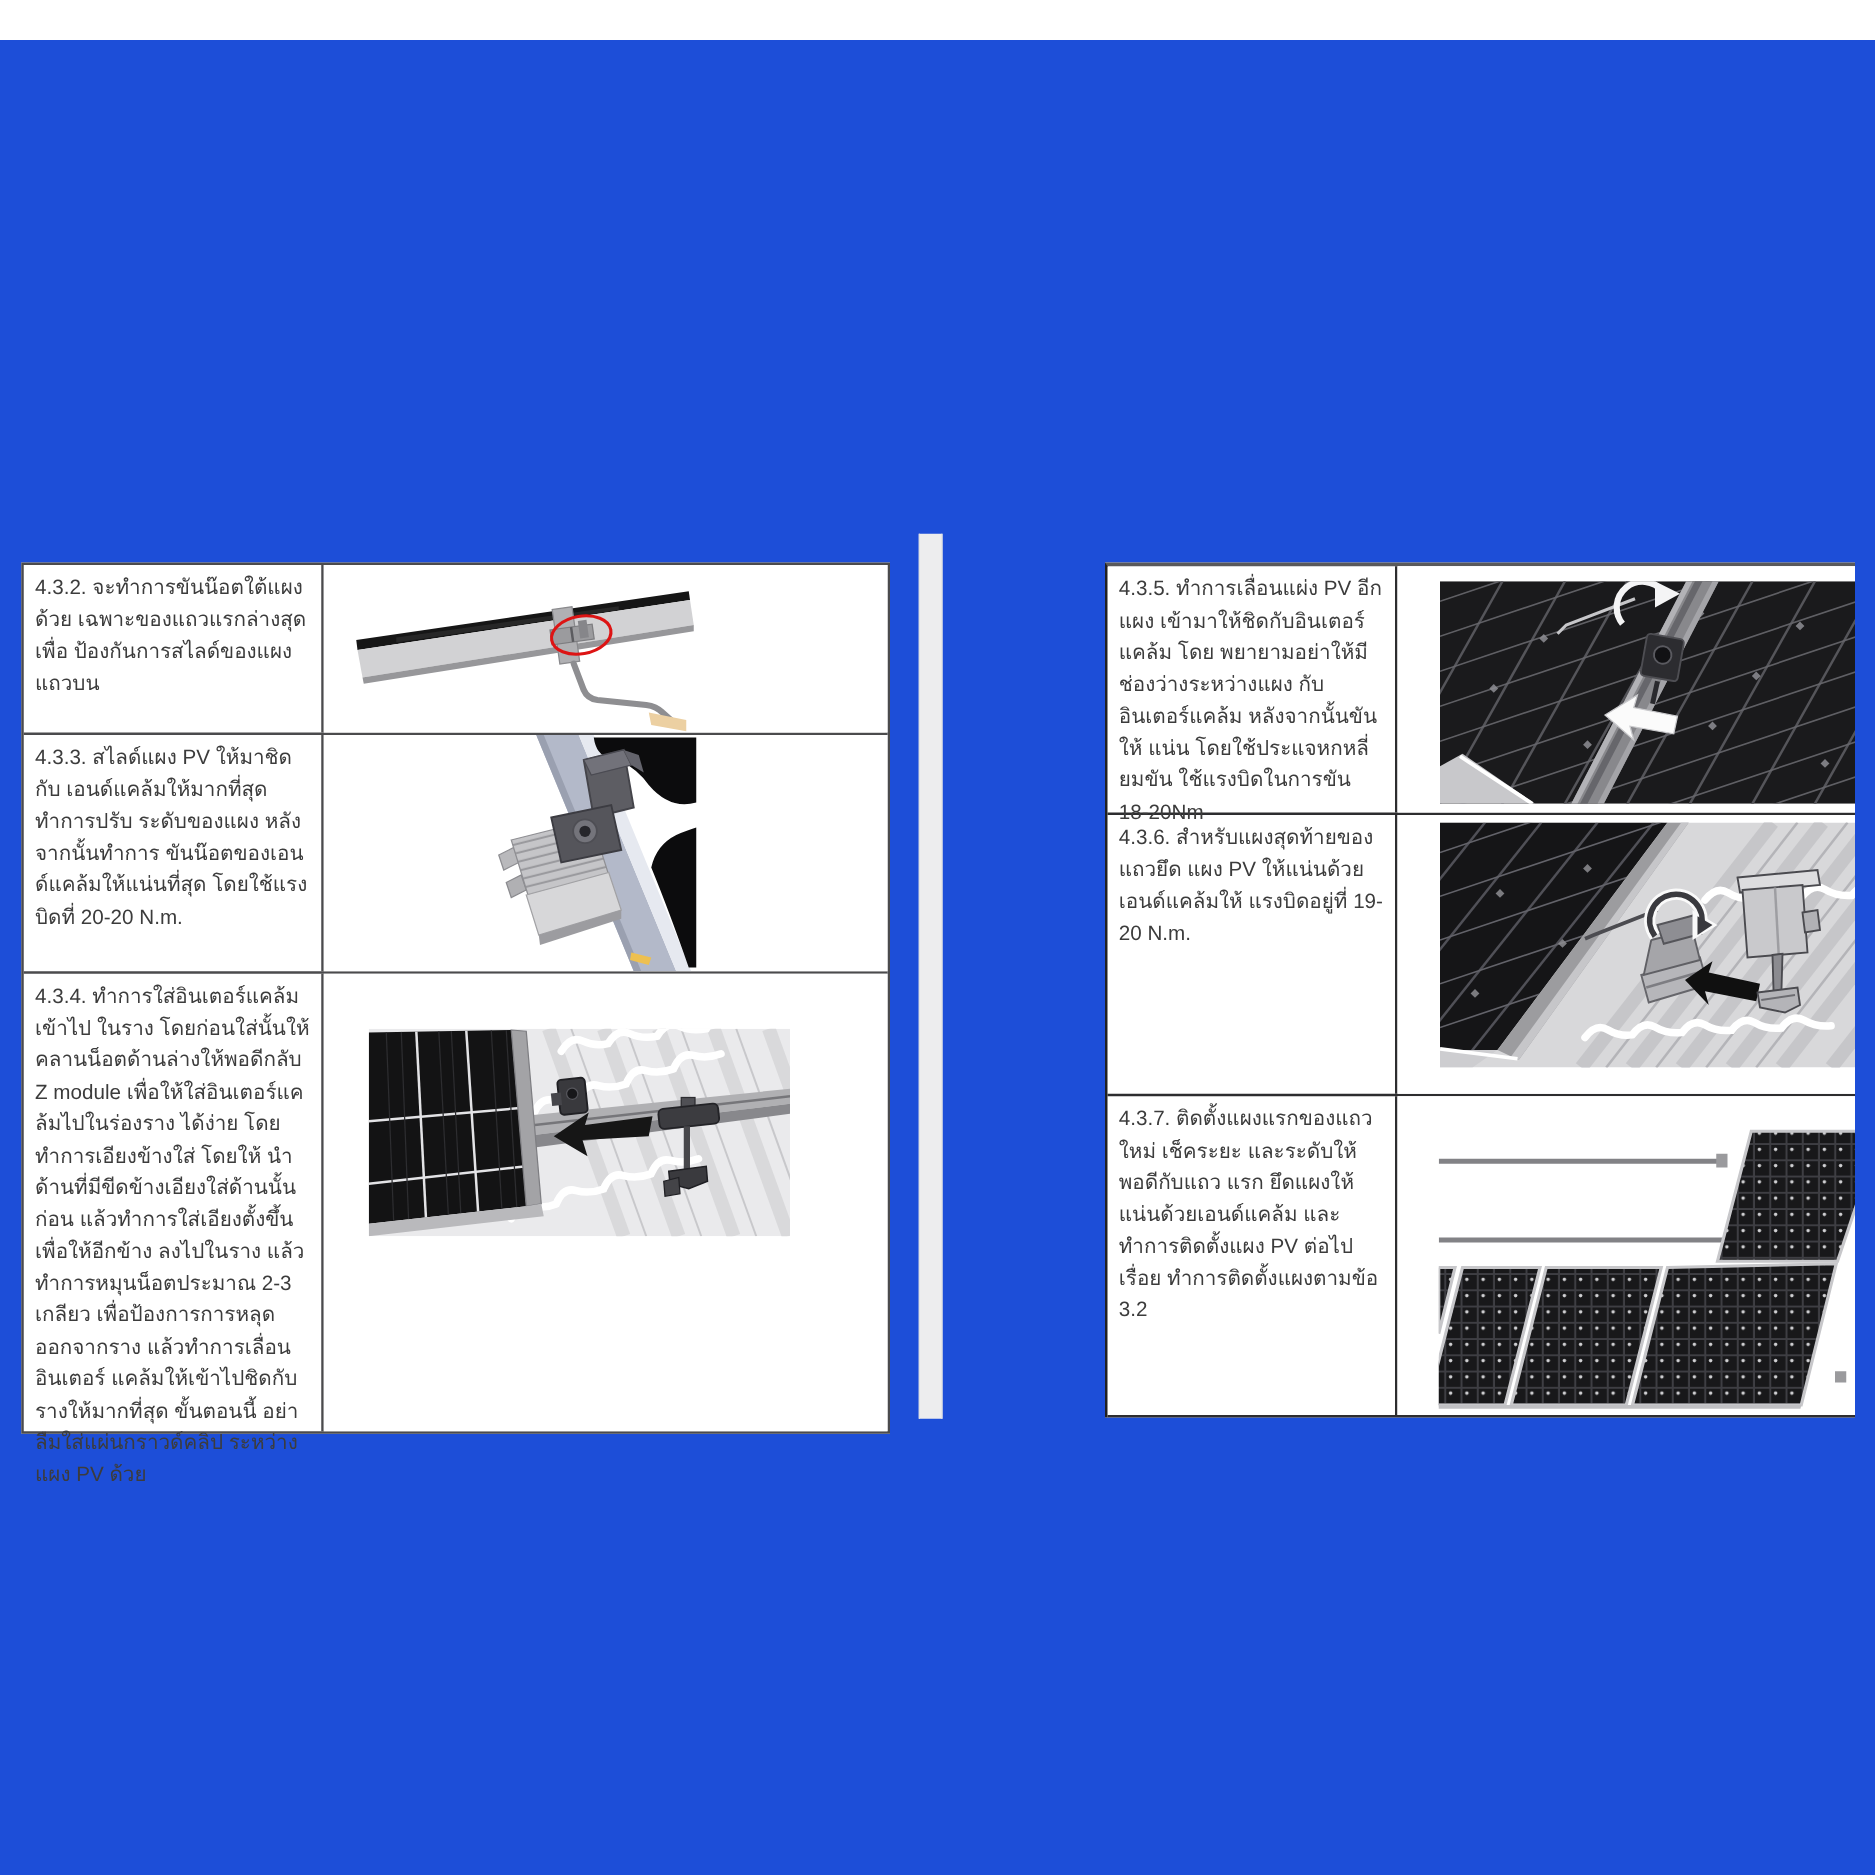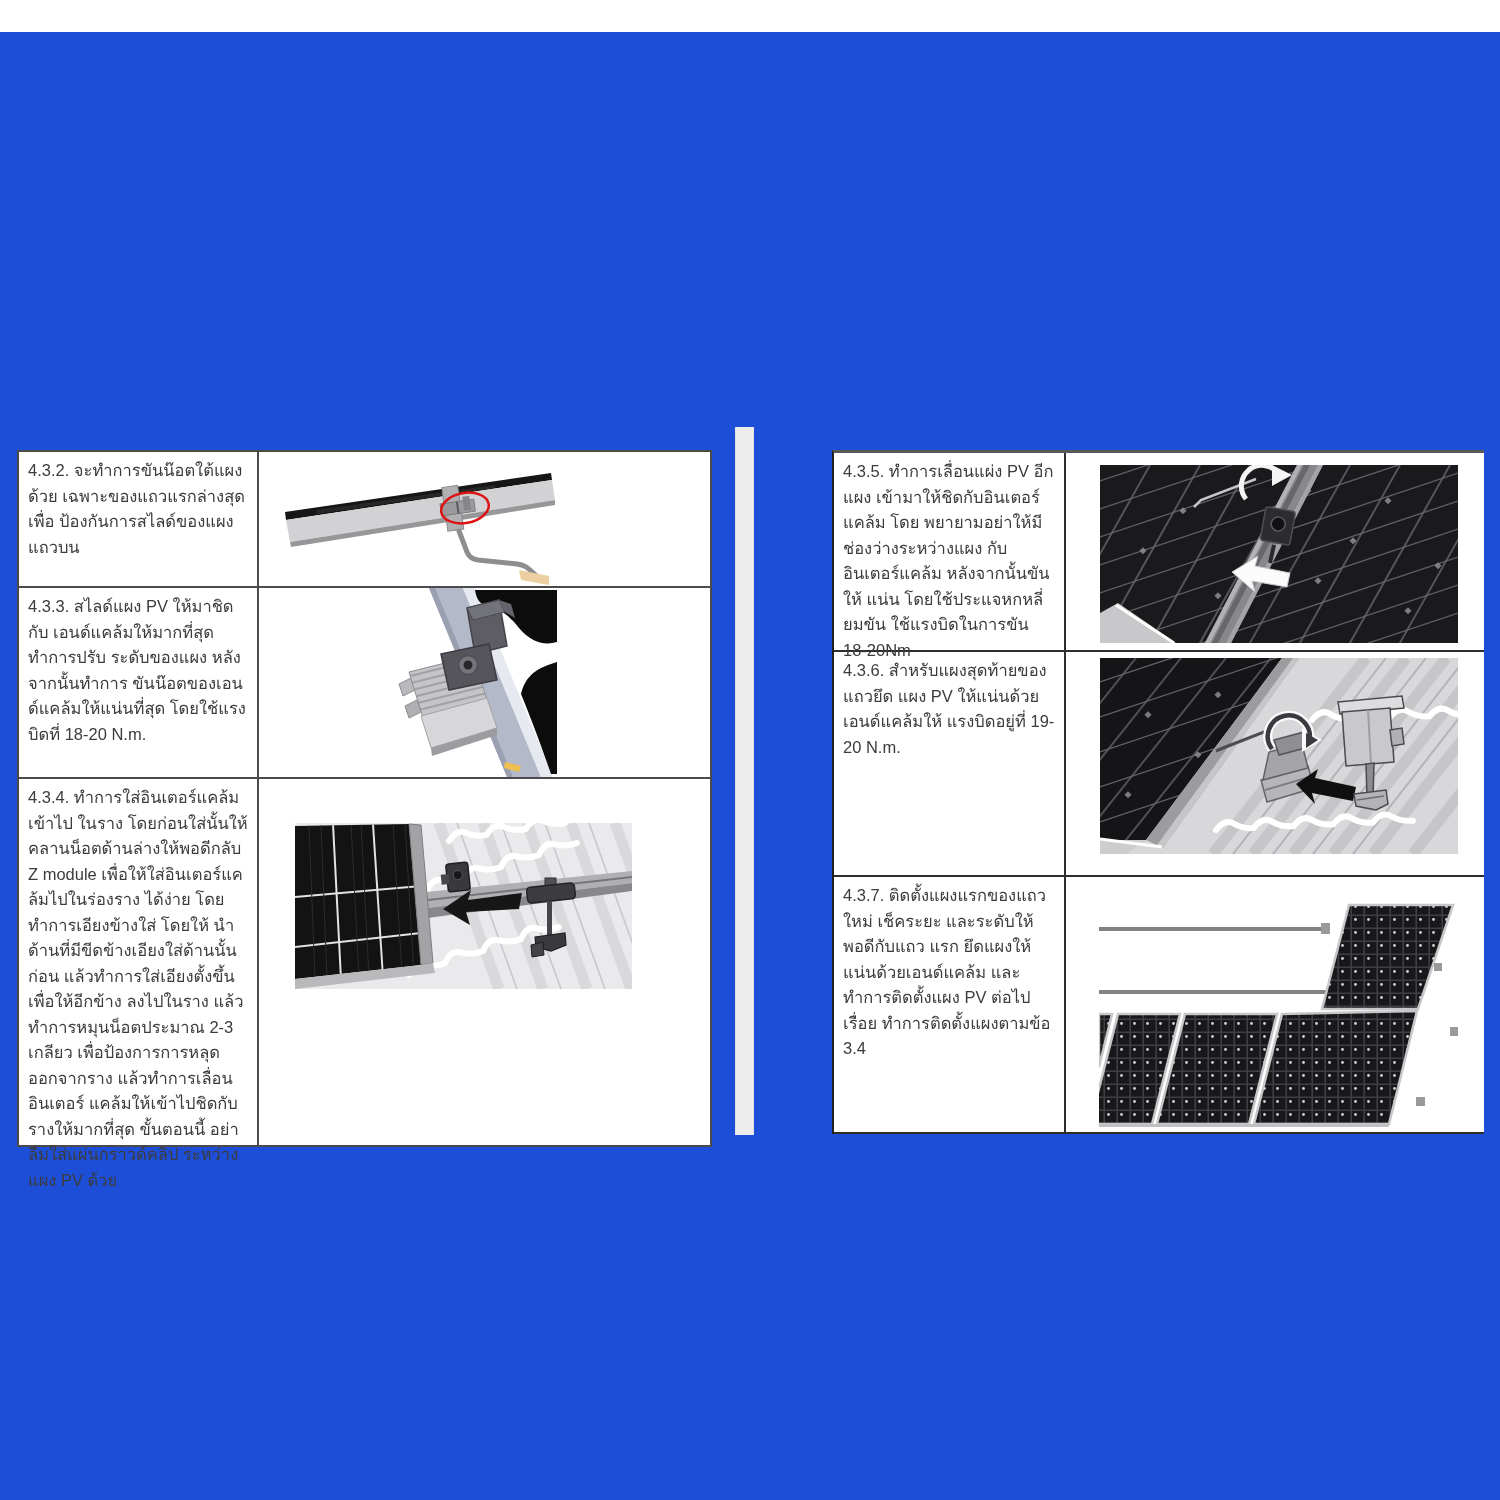--- a/index.html
+++ b/index.html
@@ -7,21 +7,21 @@
     width:1500px;height:1500px;background:#ffffff;position:relative;overflow:hidden;
     font-family:"Liberation Sans","DejaVu Sans",sans-serif;
   }
   .canvas{position:absolute;left:0;top:0;width:1500px;height:1500px;background:#1d4ed8;overflow:hidden;margin-top:32px;}
   .page-gap{
     position:absolute;left:735px;top:395px;width:19px;height:708px;
     background:#ededee;border-left:1px solid #e2e2e3;border-right:1px solid #e2e2e3;box-sizing:border-box;
   }
   .tbl{position:absolute;box-sizing:border-box;background:#fff;}
   .tbl-left{left:17px;top:418px;width:695px;border:2px solid #4b4b4d;}
-  .tbl-right{left:832px;top:418px;width:652px;border-top:3px solid #59595b;border-left:2px solid #202022;}
+  .tbl-right{left:884px;top:418px;width:600px;border-top:3px solid #59595b;border-left:2px solid #202022;}
   .row{display:flex;box-sizing:border-box;}
   .tbl-left .row{border-bottom:2px solid #4b4b4d;}
   .tbl-left .row:last-child{border-bottom:none;}
   .tbl-right .row{border-bottom:2px solid #2d2d2f;}
   .rL1{height:136px}.rL2{height:191px}.rL3{height:366px}
   .rR1{height:199px}.rR2{height:225px}.rR3{height:257px}
   .cell-t{
     box-sizing:border-box;padding:6px 9px 0 9px;
     font-size:16.5px;line-height:25.5px;color:#3c3c3c;word-break:break-word;
   }
@@ -60,21 +60,21 @@
 
           <ellipse cx="206" cy="56" rx="24" ry="15" fill="none" stroke="#dd1414" stroke-width="2.5" transform="rotate(-10 206 56)"></ellipse>
 
           <path d="M200,79 L208,100 Q211,107 219,108 L258,112 Q266,113 271,118 L280,126" fill="none" stroke="#8e8e91" stroke-width="5" stroke-linecap="round"></path>
           <polygon points="260,118 290,124 290,133 262,128" fill="#ecd0a2"></polygon>
         </svg>
       </div>
     </div>
 
     <div class="row rL2">
-      <div class="cell-t">4.3.3. สไลด์แผง PV ให้มาชิดกับ เอนด์แคล้มให้มากที่สุด ทำการปรับ ระดับของแผง หลังจากนั้นทำการ ขันน๊อตของเอนด์แคล้มให้แน่นที่สุด โดยใช้แรงบิดที่ 18-20 N.m.</div>
+      <div class="cell-t">4.3.3. สไลด์แผง PV ให้มาชิดกับ เอนด์แคล้มให้มากที่สุด ทำการปรับ ระดับของแผง หลังจากนั้นทำการ ขันน๊อตของเอนด์แคล้มให้แน่นที่สุด โดยใช้แรงบิดที่ 20-20 N.m.</div>
       <div class="cell-f">
         <svg width="449" height="189" viewBox="0 0 449 189">
           <defs>
             <pattern id="ridgeB" width="7" height="7" patternUnits="userSpaceOnUse" patternTransform="rotate(-14)">
               <rect width="7" height="7" fill="#c5c5c8"></rect>
               <line x1="0" y1="3" x2="7" y2="3" stroke="#98989c" stroke-width="1.6"></line>
             </pattern>
           </defs>
           <rect x="0" y="0" width="449" height="189" fill="#ffffff"></rect>
 
@@ -365,21 +365,21 @@
               <polygon points="300,112 308,111 307,146 301,147" fill="#8b8b90"></polygon>
               <polygon points="288,142 320,138 322,152 310,158 290,154" fill="#b4b4b8"></polygon>
               <line x1="291" y1="148" x2="318" y2="144" stroke="#6c6c71" stroke-width="1.5"></line>
             </g>
           </g>
         </svg>
       </div>
     </div>
 
     <div class="row rR3">
-      <div class="cell-t">4.3.7. ติดตั้งแผงแรกของแถวใหม่ เช็คระยะ และระดับให้พอดีกับแถว แรก ยึดแผงให้แน่นด้วยเอนด์แคล้ม และทำการติดตั้งแผง PV ต่อไปเรื่อย ทำการติดตั้งแผงตามข้อ 3.4</div>
+      <div class="cell-t">4.3.7. ติดตั้งแผงแรกของแถวใหม่ เช็คระยะ และระดับให้พอดีกับแถว แรก ยึดแผงให้แน่นด้วยเอนด์แคล้ม และทำการติดตั้งแผง PV ต่อไปเรื่อย ทำการติดตั้งแผงตามข้อ 3.2</div>
       <div class="cell-f">
         <svg width="416" height="255" viewBox="0 0 416 255">
           <defs>
             <pattern id="pvF" width="13" height="13" patternUnits="userSpaceOnUse">
               <rect width="13" height="13" fill="#18181a"></rect>
               <path d="M0 12.2 H13 M12.2 0 V13" stroke="#3e3e43" stroke-width="1.6"></path>
               <circle cx="3.5" cy="3.5" r="1.4" fill="#e6e6e8" opacity="0.9"></circle>
             </pattern>
             <clipPath id="imgF">
                 <rect x="33" y="22" width="359" height="228"></rect>

